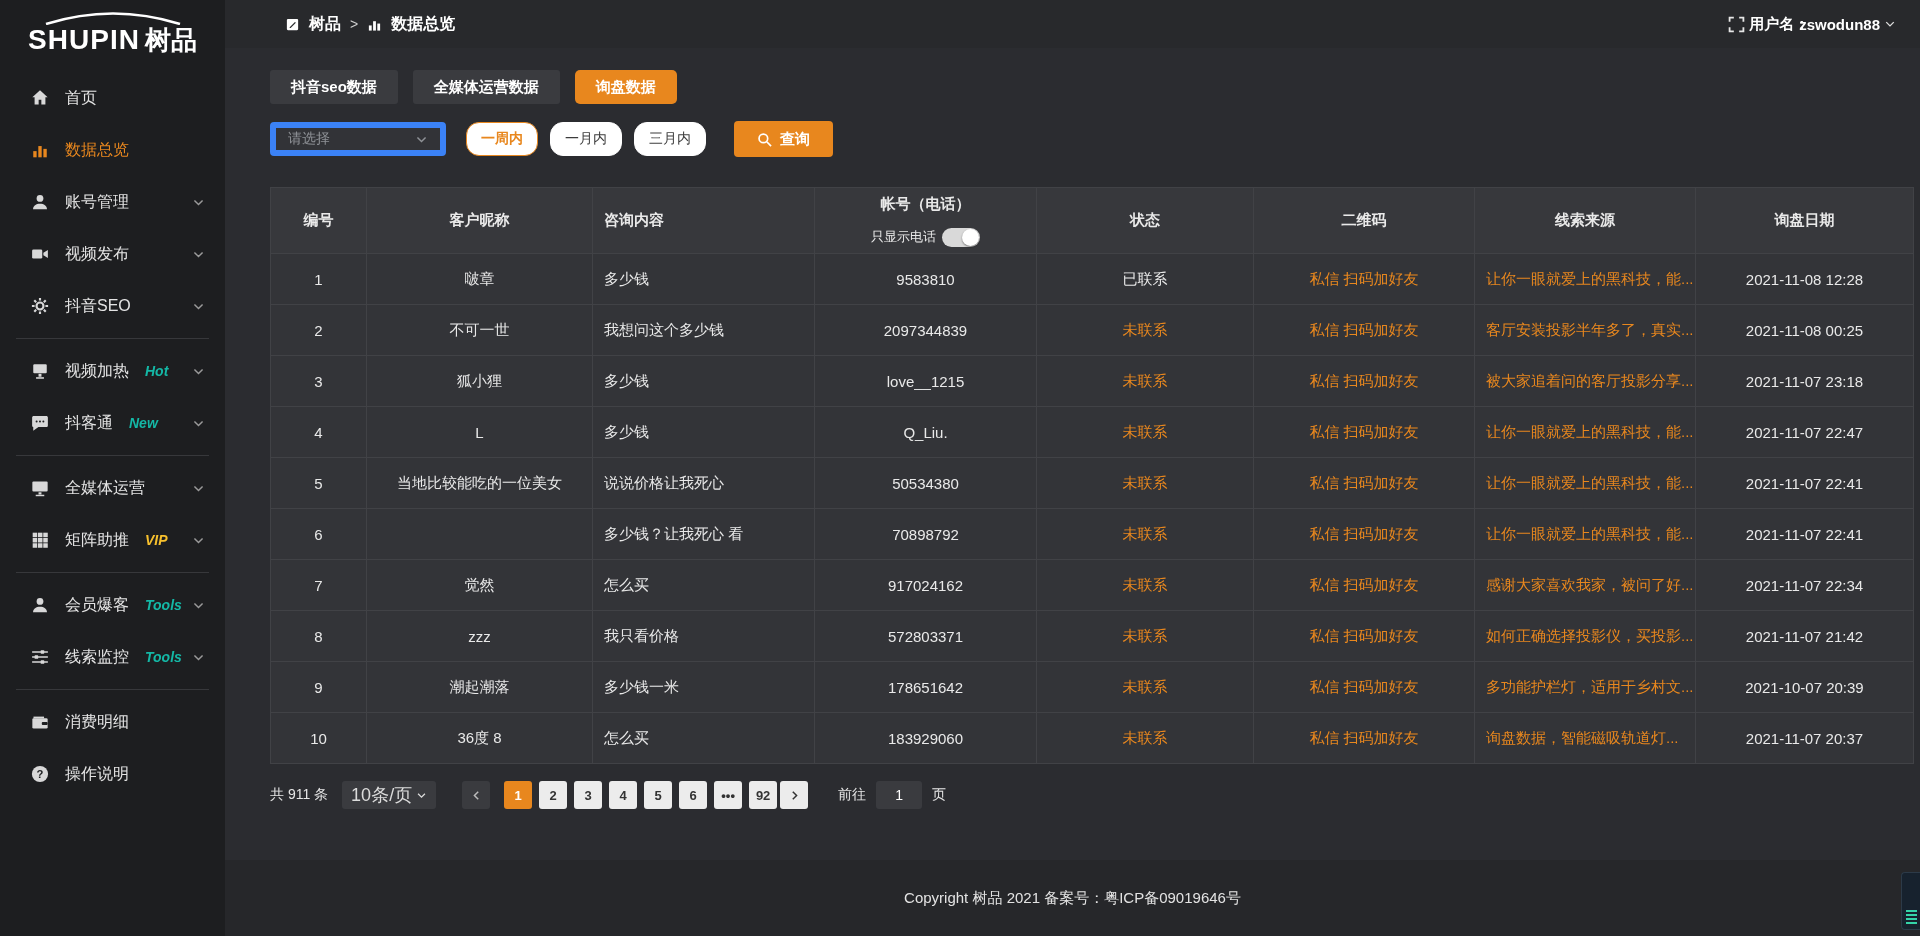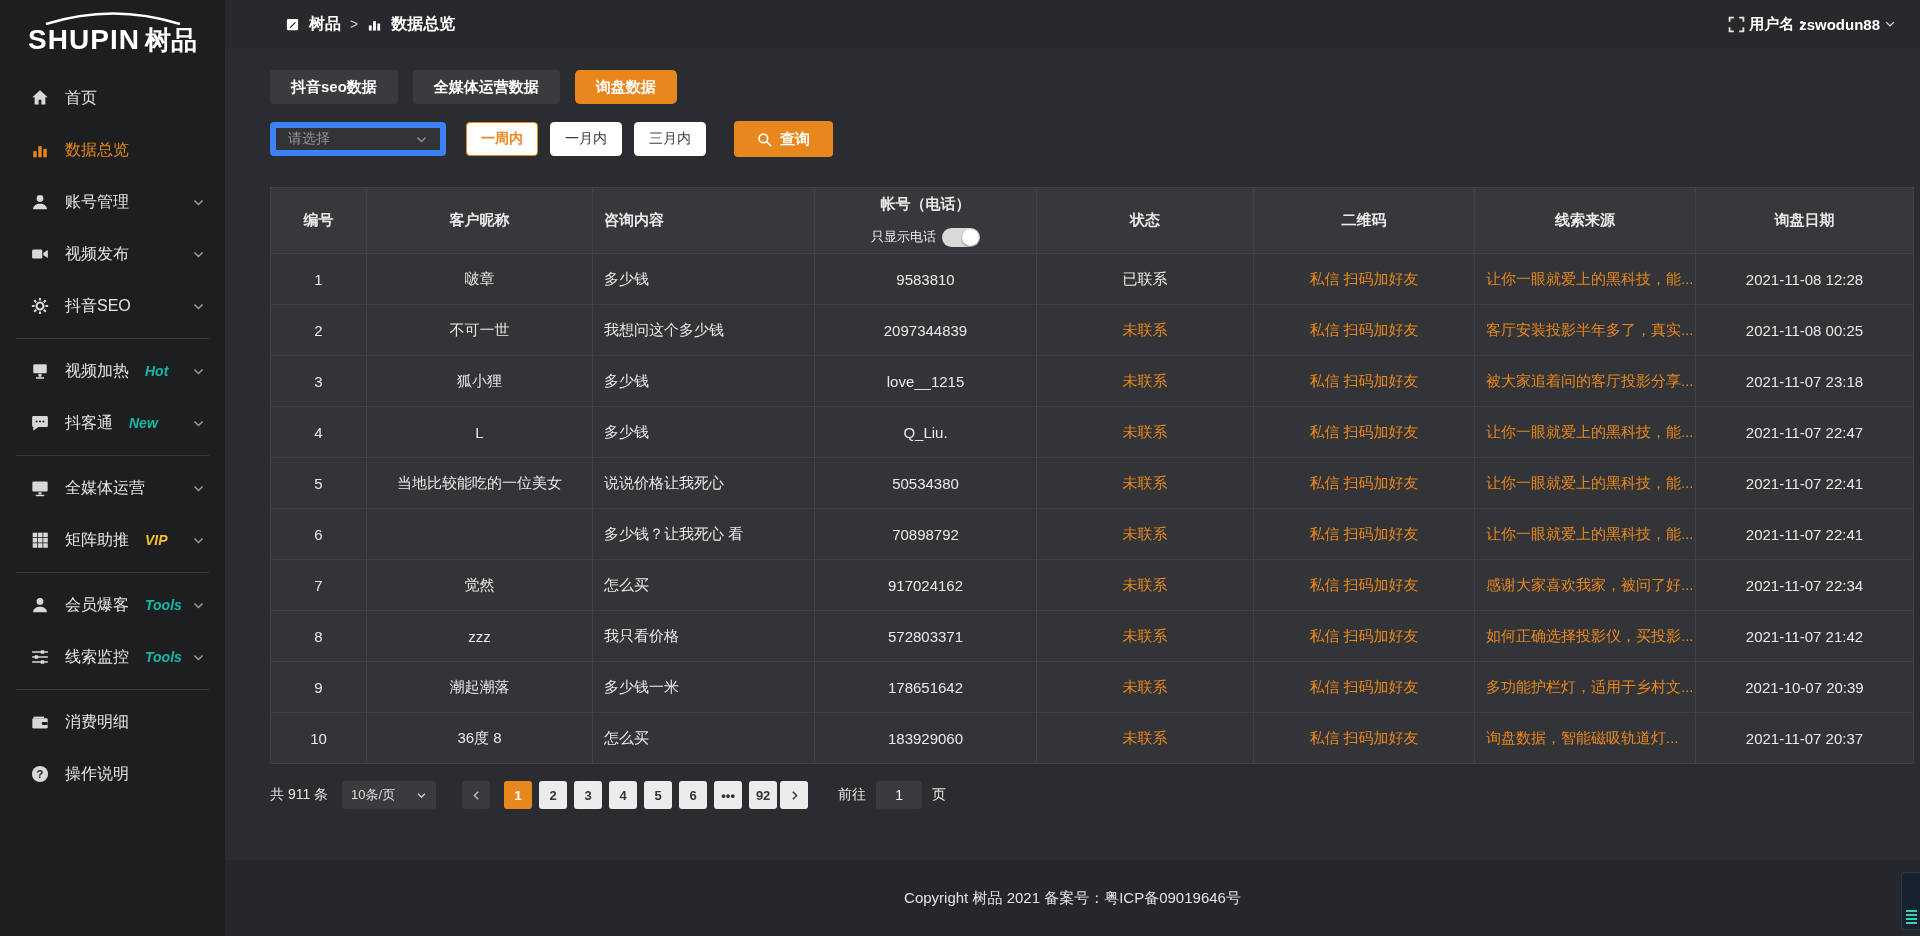--- a/index.html
+++ b/index.html
@@ -44,42 +44,42 @@
 
   
   .tabs { display:flex; gap:15px; }
   .tab { height:34px; padding:0 21px; display:flex; align-items:center; background:#3a3b3f; color:#fff; font-size:15px; font-weight:700; border-radius:3px; cursor:pointer; }
   .tab.active { background:#e8871e; border-radius:5px; }
 
   
   .filters { display:flex; align-items:center; margin-top:17px; gap:12px; }
   .select { width:176px; height:34px; background:#323337; border:6px solid #3b82f6; border-radius:4px; display:flex; align-items:center; justify-content:space-between; padding:0 12px; color:#8f9297; font-size:14px; cursor:pointer; margin-right:8px; }
   .select svg { width:13px; height:13px; }
-  .date-btn { height:34px; min-width:72px; padding:0 13px; display:flex; align-items:center; justify-content:center; background:#fff; color:#3c3c3c; font-size:14px; border:1px solid #fff; border-radius:4px; cursor:pointer; }
+  .date-btn { height:34px; min-width:72px; padding:0 13px; display:flex; align-items:center; justify-content:center; background:#fff; color:#3c3c3c; font-size:14px; border:1px solid #fff; border-radius:13px; cursor:pointer; }
   .date-btn.active { color:#e8871e; border-color:#e8871e; font-weight:700; }
   .search-btn { height:36px; padding:0 23px; margin-left:16px; background:#e8871e; color:#fff; border:none; border-radius:4px; font-size:15px; font-weight:700; display:flex; align-items:center; gap:8px; cursor:pointer; font-family:inherit; }
   .search-btn svg { width:15px; height:15px; }
 
   
   table { width:100%; margin-top:30px; border-collapse:collapse; table-layout:fixed; background:#333438; font-size:15px; }
   th,td { border:1px solid #414246; height:51px; padding:0 8px; color:#e9e9e9; overflow:hidden; white-space:nowrap; }
   th { height:66px; background:#37383c; font-weight:700; font-size:15px; }
   .c-center { text-align:center; }
   .c-left { text-align:left; padding-left:11px; }
   .t-orange { color:#e8871e; }
   td.t-orange[data-interactable="true"] { cursor:pointer; }
   .th-account { display:flex; flex-direction:column; align-items:center; gap:14px; }
   .toggle-row { display:flex; align-items:center; gap:6px; font-size:13px; font-weight:400; }
   .switch { width:38px; height:19px; background:#d9d9d9; border-radius:10px; position:relative; display:inline-block; cursor:pointer; }
   .knob { position:absolute; top:1px; right:1px; width:17px; height:17px; background:#fff; border-radius:50%; box-shadow:0 1px 2px rgba(0,0,0,.45); }
 
   
   .pagination { display:flex; align-items:center; margin-top:17px; font-size:14px; color:#e6e6e6; }
   .pg-total { margin-right:14px; }
-  .pp-select { width:94px; height:28px; background:#3a3b3f; border-radius:3px; display:flex; align-items:center; justify-content:space-between; padding:0 9px; font-size:13px; color:#dcdcdc; cursor:pointer; margin-right:26px; }
+  .pp-select { width:94px; height:28px; background:#3a3b3f; border-radius:3px; display:flex; align-items:center; justify-content:space-between; padding:0 9px; font-size:18px; color:#dcdcdc; cursor:pointer; margin-right:26px; }
   .pp-select svg { width:11px; height:11px; }
   .nav-btn { width:28px; height:28px; border-radius:3px; display:flex; align-items:center; justify-content:center; cursor:pointer; }
   .nav-btn svg { width:11px; height:11px; }
   .nav-prev { background:#3a3b3f; color:#bbb; margin-right:14px; }
   .nav-next { background:#ececec; color:#333; margin-left:3px; }
   .pages { display:flex; gap:7px; }
   .page-btn { min-width:28px; height:28px; padding:0 4px; background:#ececec; color:#333; border-radius:3px; display:flex; align-items:center; justify-content:center; font-size:13px; font-weight:700; cursor:pointer; }
   .page-btn.active { background:#e8871e; color:#fff; }
   .goto { display:flex; align-items:center; gap:10px; margin-left:30px; }
   .goto-input { width:46px; height:28px; background:#3a3b3f; border:none; border-radius:3px; color:#fff; text-align:center; font-size:14px; font-family:inherit; }

